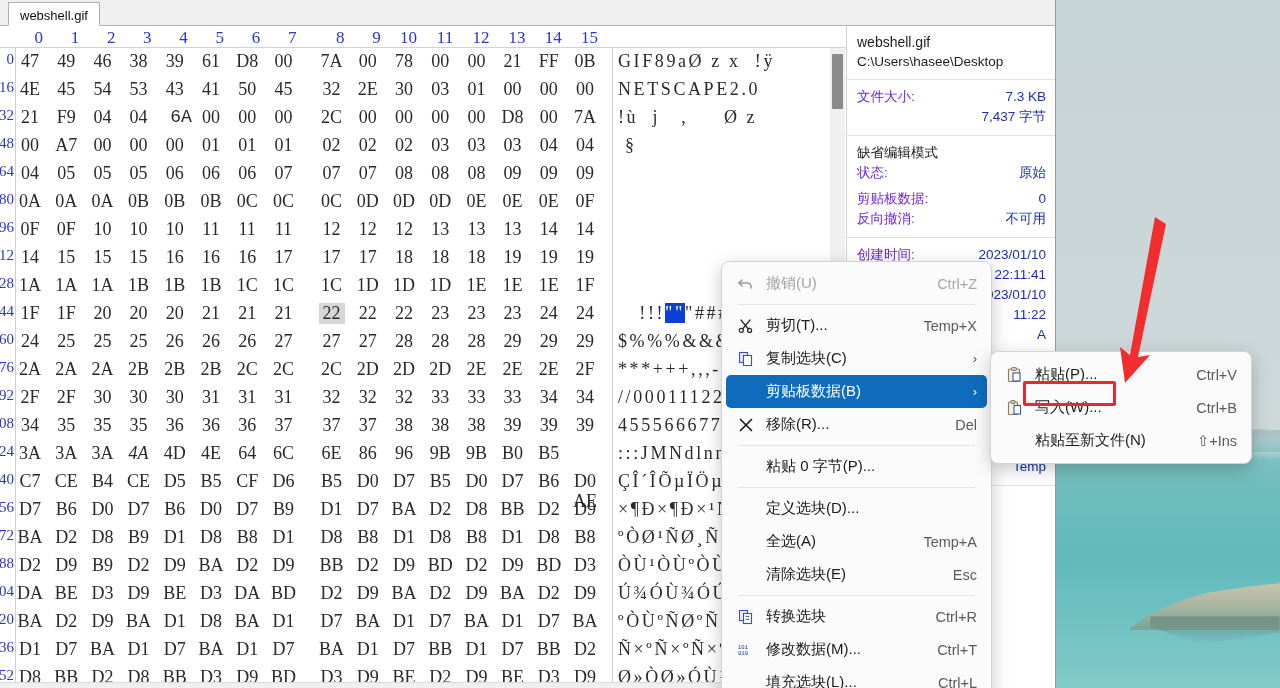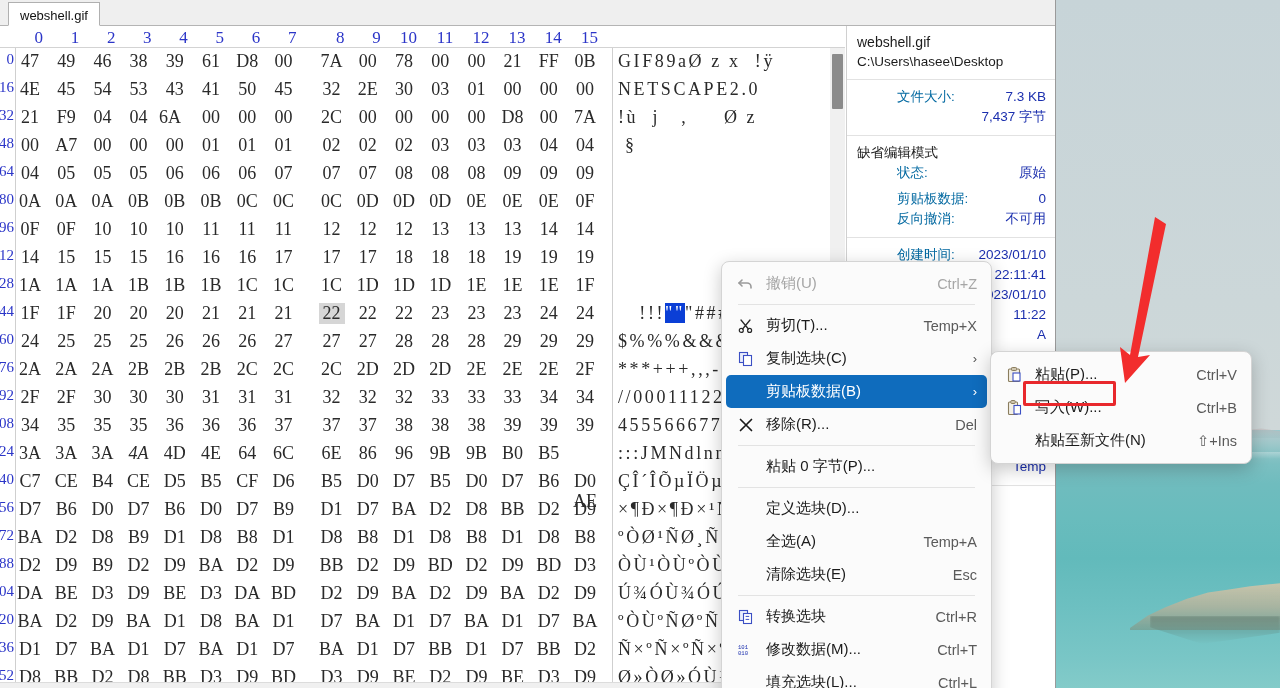--- a/index.html
+++ b/index.html
@@ -146,21 +146,21 @@
   
   #info {
     position: absolute; left: 846px; top: 26px; width: 210px; bottom: 0;
     background: #fff;
     border-left: 1px solid #d0d0d0;
     font-size: 13.5px;
     overflow: hidden;
   }
   .isec { padding: 7px 10px 8px 10px; border-bottom: 1px solid #e2e2e2; }
   .irow { display: flex; justify-content: space-between; align-items: baseline; line-height: 20px; white-space: nowrap; }
-  .ikey { color: #0369a1; margin-left: 40px; }
+  .ikey { color: #6d28d9; }
   .ival { color: #1b2fae; }
   .ifile { color: #1c1c1c; font-size: 14px; line-height: 19px; }
   .ipath { color: #1c1c1c; font-size: 13.5px; line-height: 19px; white-space: nowrap; overflow: hidden; }
   .ionly { text-align: right; color: #1b2fae; line-height: 20px; }
   .ihead { color: #1c1c1c; line-height: 20px; }
 
   
   #ctxmenu {
     position: absolute; left: 721px; top: 261px; width: 271px;
     background: #fbfbfb;
@@ -308,21 +308,21 @@
           <span class="hb" style="left: 446.4px;">01</span>
           <span class="hb" style="left: 482.6px;">00</span>
           <span class="hb" style="left: 518.8px;">00</span>
           <span class="hb" style="left: 555px;">00</span>
         </div>
         <div class="hrow" style="top: 59px;">
           <span class="hb" style="left: 0px;">21</span>
           <span class="hb" style="left: 36.2px;">F9</span>
           <span class="hb" style="left: 72.4px;">04</span>
           <span class="hb" style="left: 108.6px;">04</span>
-          <span class="hb" style="left: 140px;">6A</span>
+          <span class="hb" style="left: 151px; font-family: Liberation Mono, monospace;">6A</span>
           <span class="hb" style="left: 181px;">00</span>
           <span class="hb" style="left: 217.2px;">00</span>
           <span class="hb" style="left: 253.4px;">00</span>
           <span class="hb" style="left: 301.6px;">2C</span>
           <span class="hb" style="left: 337.8px;">00</span>
           <span class="hb" style="left: 374px;">00</span>
           <span class="hb" style="left: 410.2px;">00</span>
           <span class="hb" style="left: 446.4px;">00</span>
           <span class="hb" style="left: 482.6px;">D8</span>
           <span class="hb" style="left: 518.8px;">00</span>

